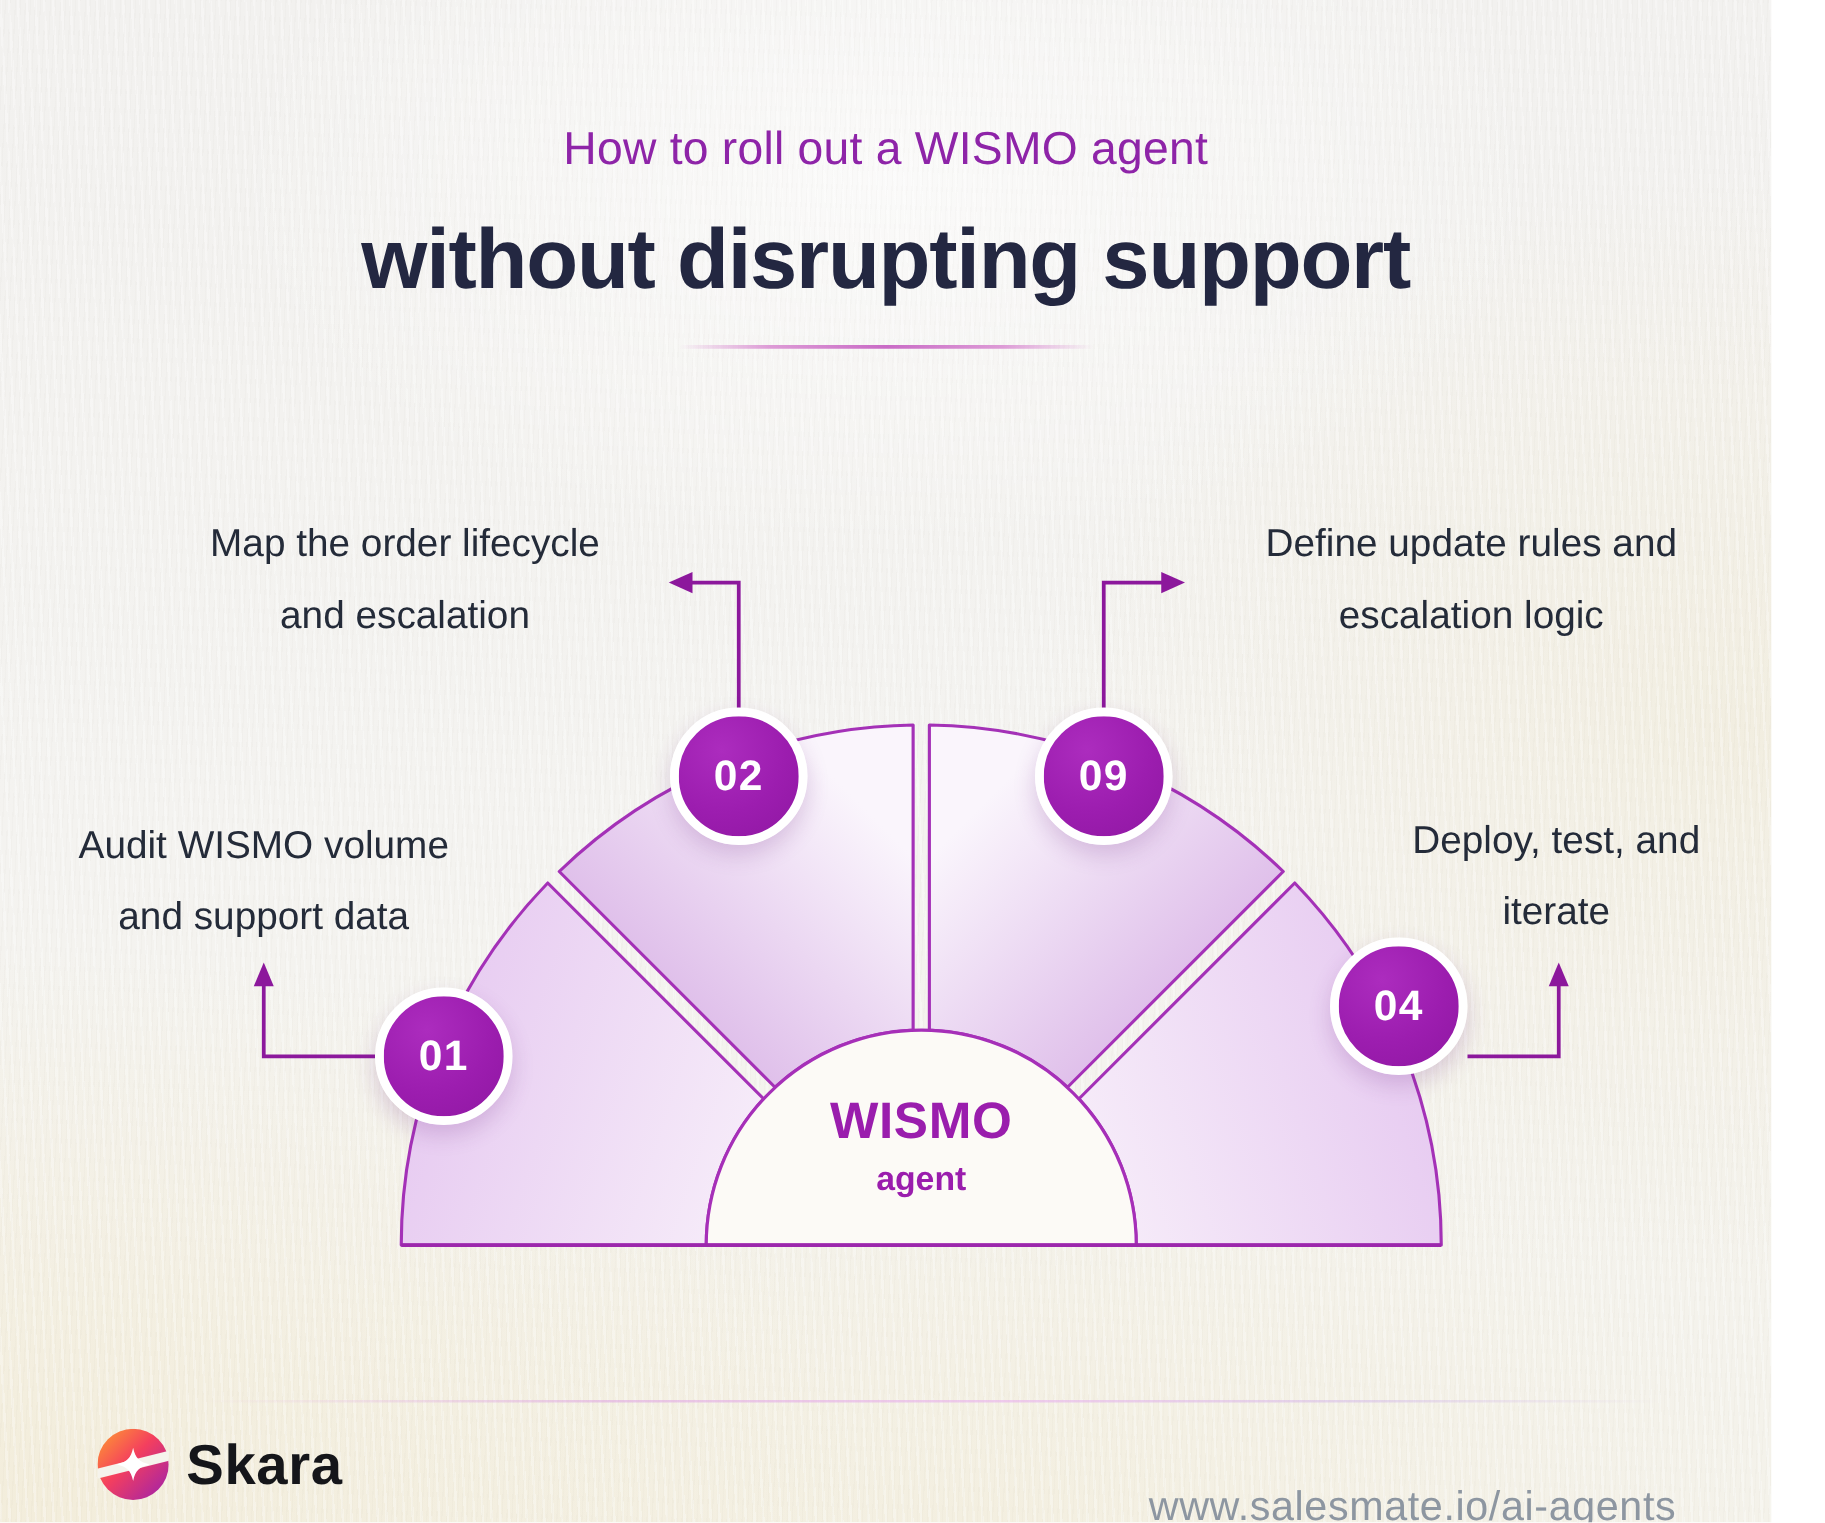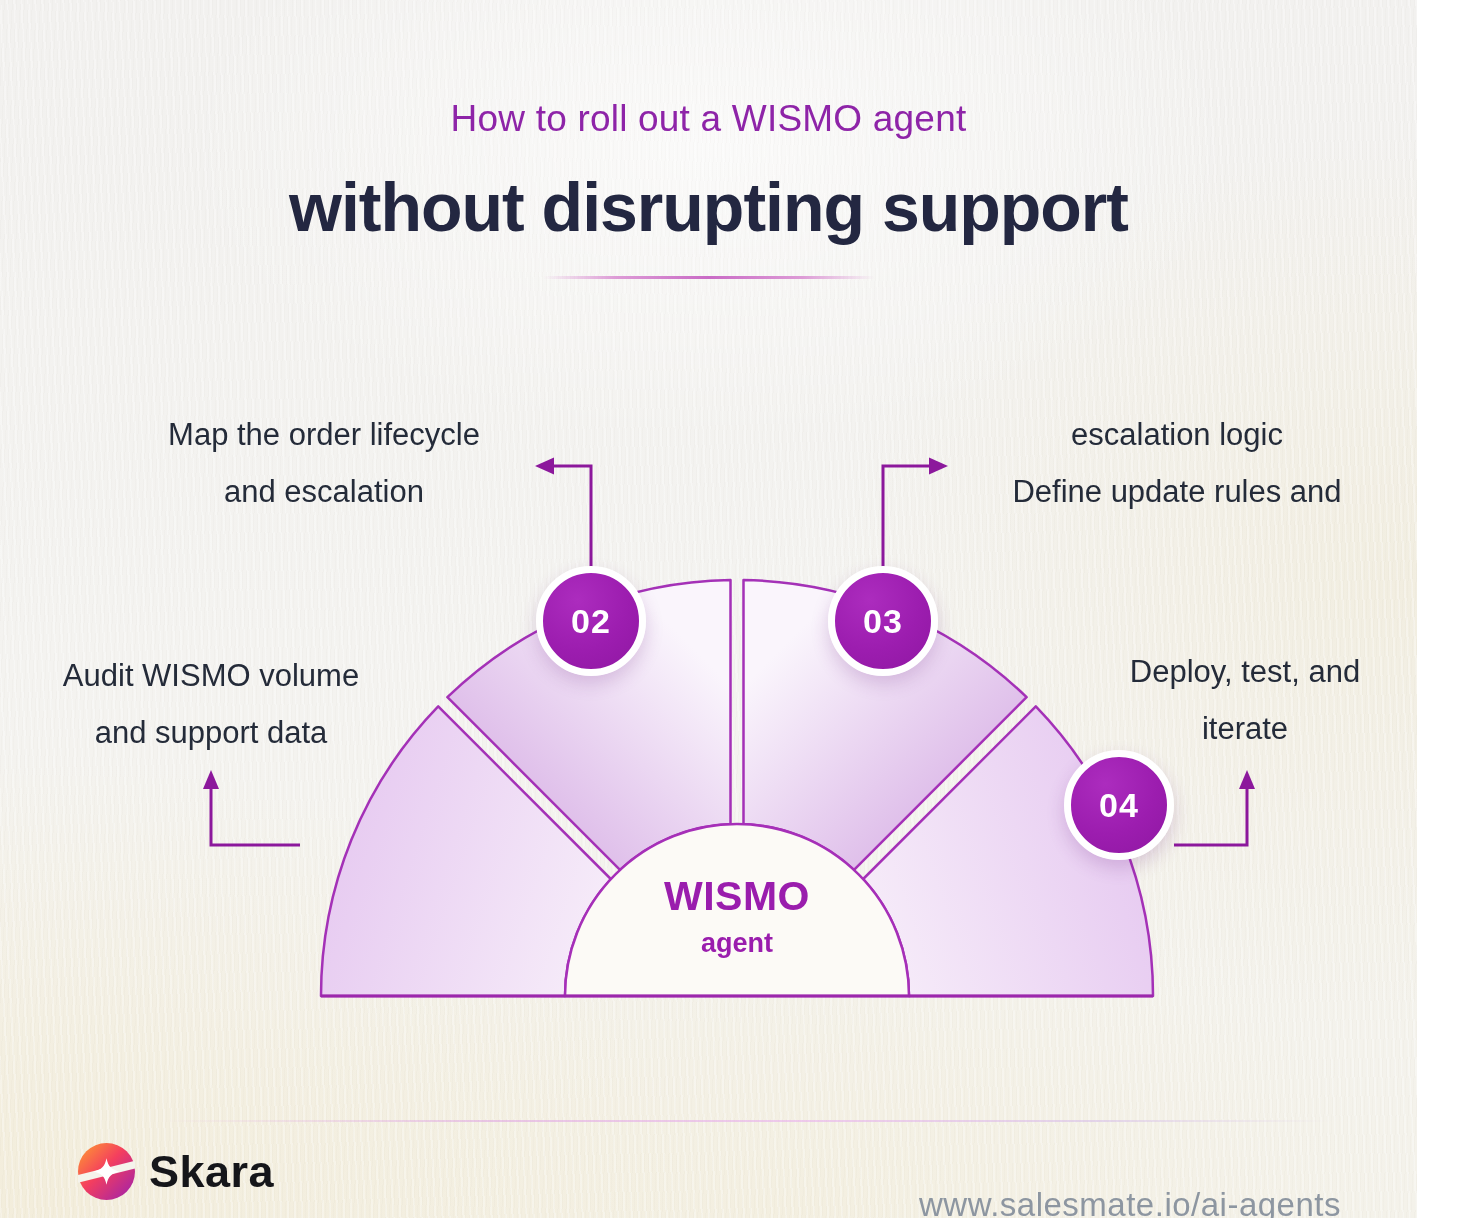--- a/index.html
+++ b/index.html
@@ -131,33 +131,36 @@
 
   <div class="step-label label-1">
     <span>Audit WISMO volume</span>
     <span>and support data</span>
   </div>
   <div class="step-label label-2">
     <span>Map the order lifecycle</span>
     <span>and escalation</span>
   </div>
   <div class="step-label label-3">
+    <span>Define update rules and</span>
     <span>escalation logic</span>
-    <span>Define update rules and</span>
   </div>
   <div class="step-label label-4">
     <span>Deploy, test, and</span>
     <span>iterate</span>
   </div>
 
+  <div class="num-circle circle-1">
+    <span>01</span>
+  </div>
   <div class="num-circle circle-2">
     <span>02</span>
   </div>
   <div class="num-circle circle-3">
-    <span>03</span>
+    <span>09</span>
   </div>
   <div class="num-circle circle-4">
     <span>04</span>
   </div>
 
   <div class="center-label">
     <span class="cl1">WISMO</span>
     <span class="cl2">agent</span>
   </div>
 

